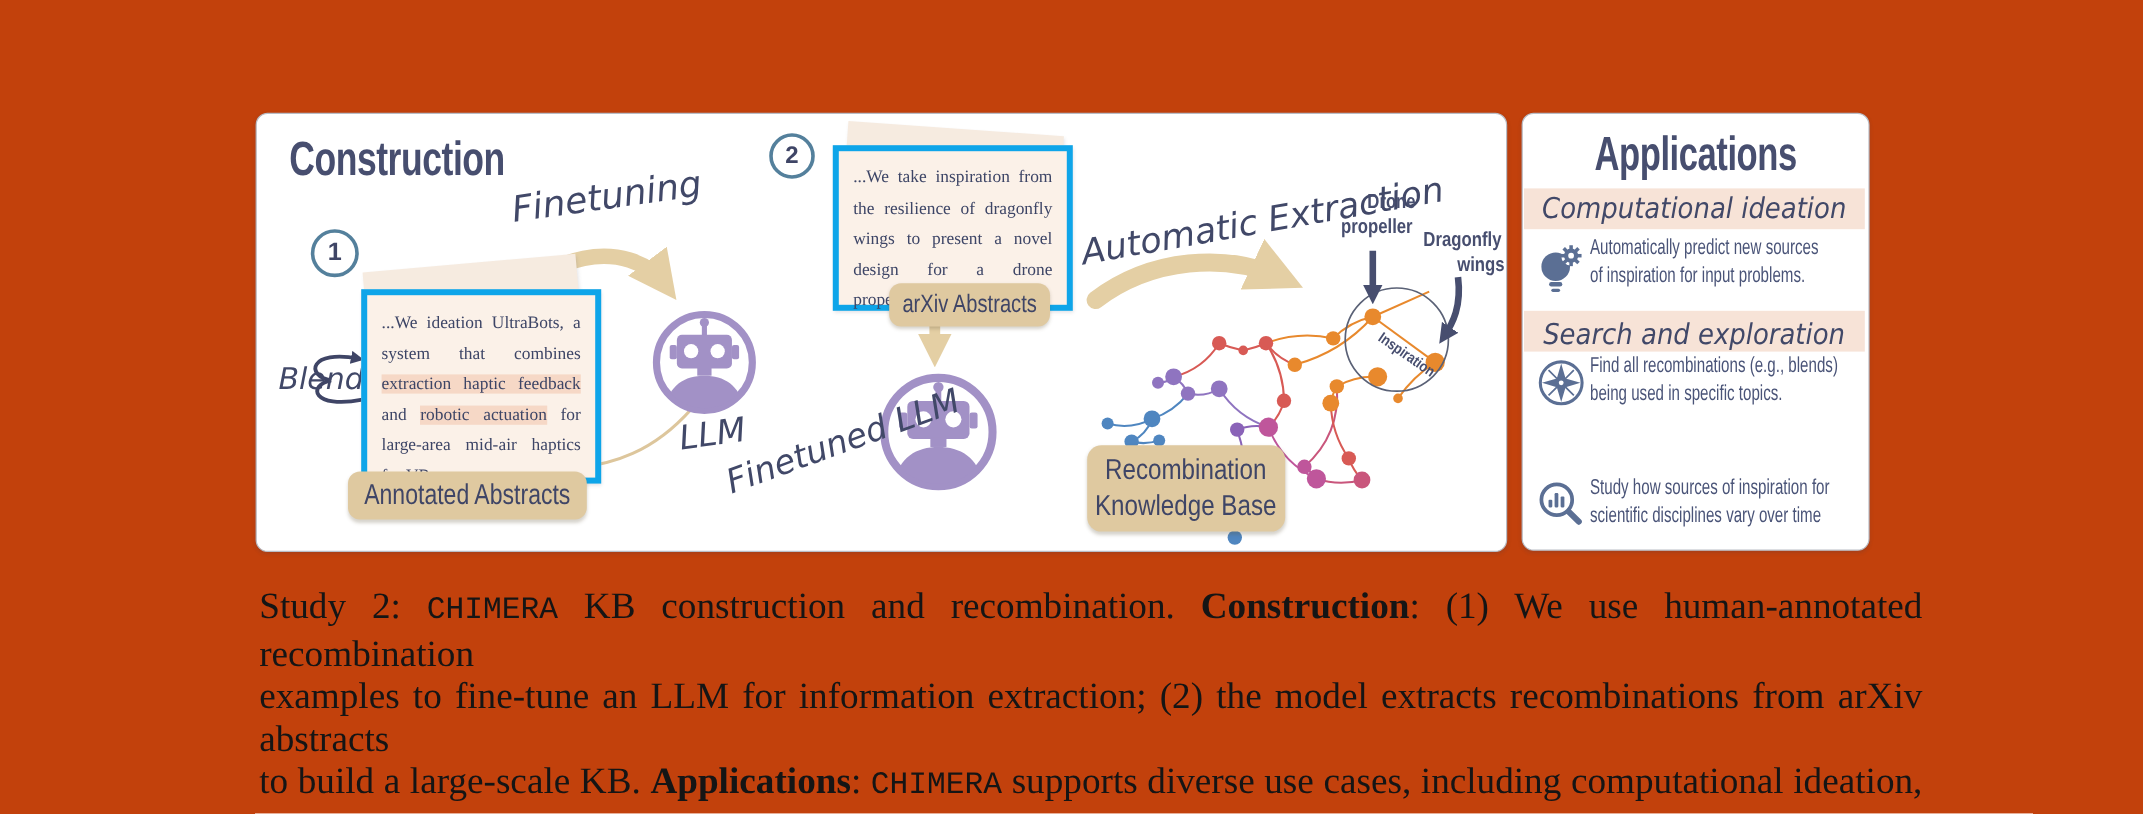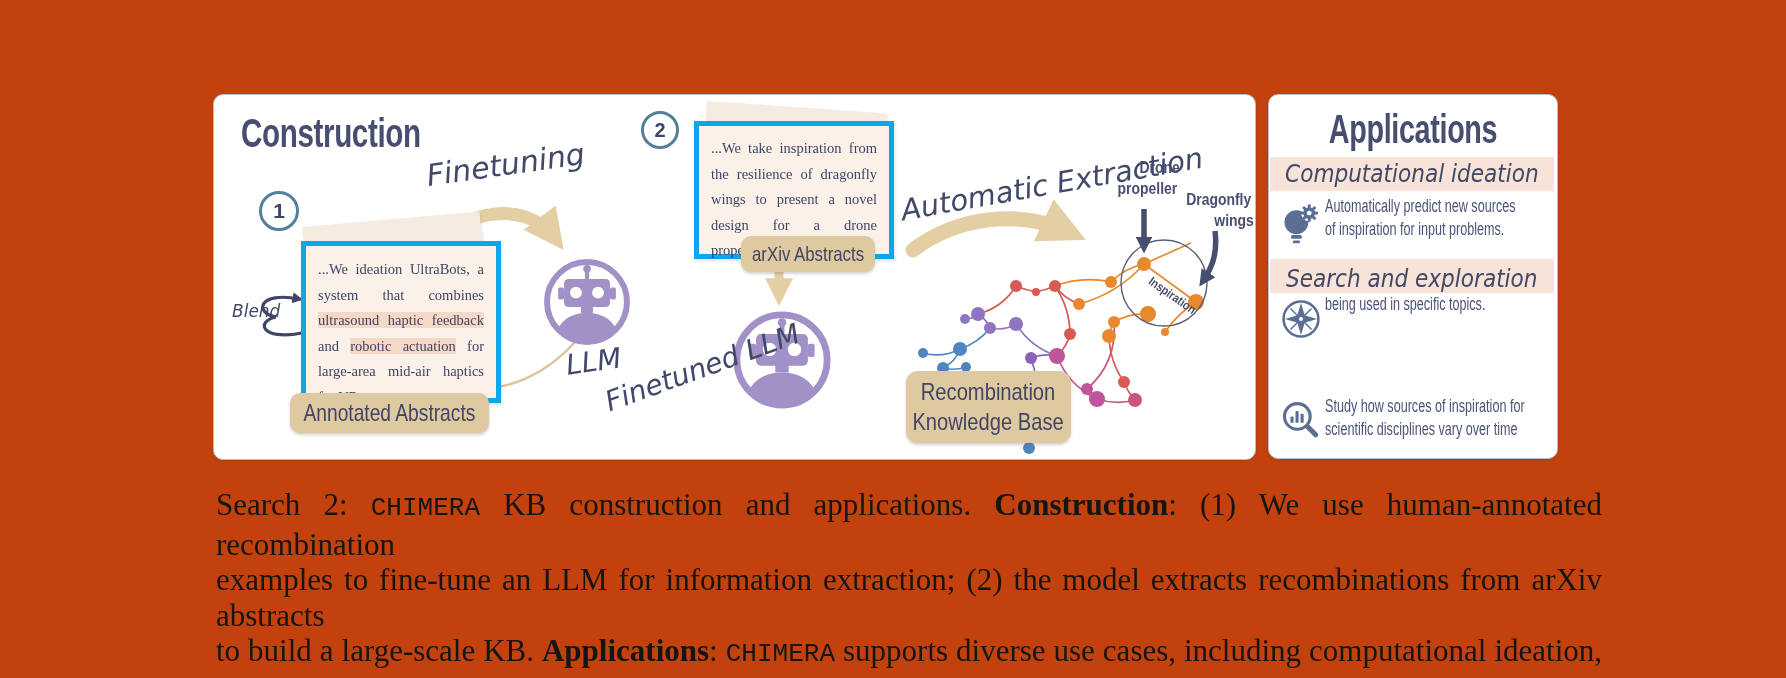--- a/index.html
+++ b/index.html
@@ -151,28 +151,28 @@
       <use href="#robot" transform="translate(373,207) scale(0.85)"></use>
       <use href="#robot" transform="translate(568,265) scale(0.96)"></use>
     </svg>
 
     <div class="abs panel-title" style="left:27px;top:16px;"><span class="cond" style="--sx:.74;font-size:40px;">Construction</span></div>
 
     <div class="abs numcircle" style="left:45px;top:96px;width:34px;height:34px;font-size:21px;">
         <span>1</span>
       </div>
     <div class="abs hand" style="left:212px;top:52px;font-size:30px;transform:rotate(-8deg);">Finetuning</div>
-    <div class="abs hand" style="left:18px;top:206px;font-size:17px;">Blend</div>
+    <div class="abs hand" style="left:18px;top:206px;font-size:25px;">Blend</div>
 
     <div class="abs paper-back" style="left:95px;top:124px;width:178px;height:165px;transform:rotate(-5deg);"></div>
     <div class="abs paper" style="left:87px;top:146px;width:166px;height:130px;padding:11px 12px;">
       <div>
           <div class="abs-line"><span>...We ideation UltraBots, a</span></div>
           <div class="abs-line"><span>system that combines</span></div>
-          <div class="abs-line"><span class="hl">ultrasound haptic feedback</span></div>
+          <div class="abs-line"><span class="hl">extraction haptic feedback</span></div>
           <div class="abs-line"><span>and </span><span class="hl">robotic actuation</span><span> for</span></div>
           <div class="abs-line"><span>large-area mid-air haptics</span></div>
           <div class="abs-line last"><span>for VR...</span></div>
         </div>
     </div>
     <div class="abs tanbox" style="left:76px;top:298px;width:199px;height:40px;">
         <span class="cond-c" style="--sx:.8;font-size:24px;">Annotated Abstracts</span>
       </div>
     <div class="abs hand" style="left:352px;top:250px;font-size:28px;transform:rotate(-8deg);">LLM</div>
 
@@ -249,38 +249,39 @@
     </div>
     <div class="abs" style="left:10px;top:202px;width:44px;height:44px;">
       <svg viewBox="0 0 48 48" width="44" height="44">
         <circle cx="24" cy="24" r="19" fill="none" stroke="#5b6f94" stroke-width="2.8"></circle>
         <path d="M24 6.5 L28 20 L41.5 24 L28 28 L24 41.5 L20 28 L6.5 24 L20 20 Z" fill="#5b6f94"></path>
         <path d="M12.5 12.5 L21 21 M35.5 12.5 L27 21 M12.5 35.5 L21 27 M35.5 35.5 L27 27" stroke="#5b6f94" stroke-width="1.6"></path>
         <circle cx="24" cy="24" r="2.2" fill="#fff"></circle>
       </svg>
     </div>
     <div class="abs" style="left:56px;top:198px;">
+      <div class="app-line"><span class="cond" style="--sx:.7;">Find all recombinations (e.g., blends)</span></div>
       <div class="app-line"><span class="cond" style="--sx:.7;">being used in specific topics.</span></div>
     </div>
 
     <div class="abs" style="left:10px;top:303px;width:44px;height:46px;">
       <svg viewBox="0 0 48 48" width="44" height="46">
         <circle cx="20" cy="19" r="14" fill="none" stroke="#5b6f94" stroke-width="3.4"></circle>
         <rect x="12.5" y="19" width="3.4" height="7" rx="1" fill="#5b6f94"></rect>
         <rect x="18" y="13" width="3.4" height="13" rx="1" fill="#5b6f94"></rect>
         <rect x="23.5" y="16" width="3.4" height="10" rx="1" fill="#5b6f94"></rect>
         <path d="M31 30 L40 39" stroke="#5b6f94" stroke-width="5.5" stroke-linecap="round"></path>
       </svg>
     </div>
     <div class="abs" style="left:56px;top:300px;">
       <div class="app-line"><span class="cond" style="--sx:.7;">Study how sources of inspiration for</span></div>
       <div class="app-line"><span class="cond" style="--sx:.7;">scientific disciplines vary over time</span></div>
     </div>
   </section>
 
   <div class="caption">
-      <div class="cap-line"><span>Search 2: </span><span class="mono">CHIMERA</span><span> KB construction and applications. </span><span class="b">Construction</span><span>: (1) We use human-annotated recombination</span></div>
+      <div class="cap-line"><span>Study 2: </span><span class="mono">CHIMERA</span><span> KB construction and recombination. </span><span class="b">Construction</span><span>: (1) We use human-annotated recombination</span></div>
       <div class="cap-line"><span>examples to fine-tune an LLM for information extraction; (2) the model extracts recombinations from arXiv abstracts</span></div>
       <div class="cap-line"><span>to build a large-scale KB. </span><span class="b">Applications</span><span>: </span><span class="mono">CHIMERA</span><span> supports diverse use cases, including computational ideation,</span></div>
       <div class="cap-line last"><span>exploration of recombination patterns across scientific domains, and meta-scientific analysis.</span></div>
     </div>
 
 </div>
 
 </body></html>

